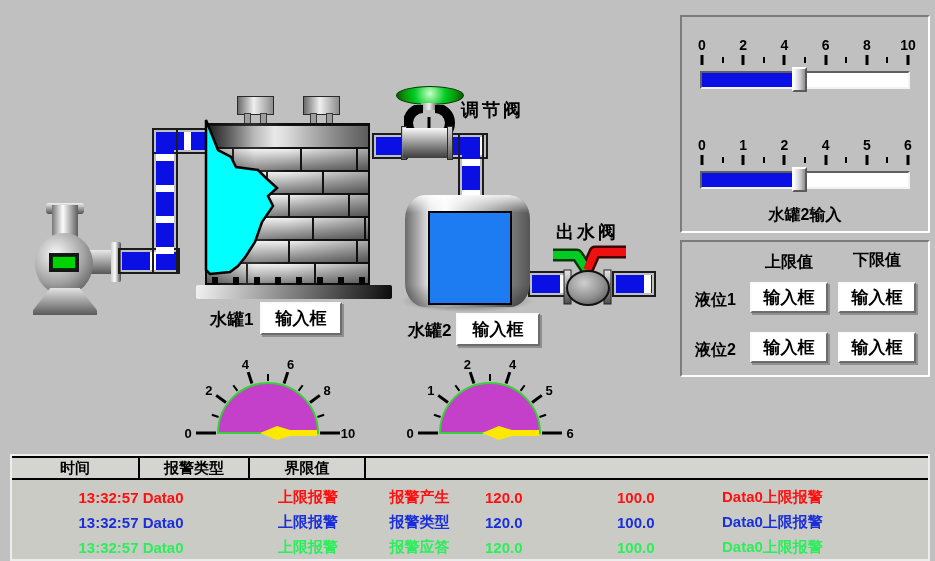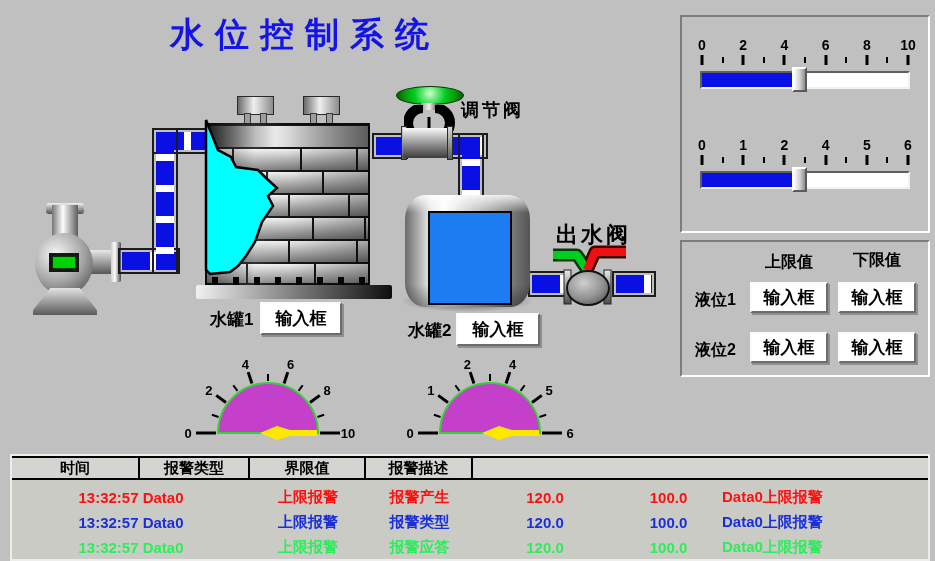--- a/index.html
+++ b/index.html
@@ -65,21 +65,21 @@
   .t2-shadow{position:absolute;left:401px;top:290px;width:132px;height:22px;border-radius:50%;
              background:radial-gradient(ellipse at center,rgba(0,0,0,.55),rgba(0,0,0,0) 72%);}
   .t2-body{position:absolute;left:405px;top:195px;width:125px;height:112px;border-radius:20px/24px;
            background:linear-gradient(90deg,#6a6a6a,#e9e9e9 20%,#fdfdfd 32%,#b5b5b5 62%,#555);}
   .t2-top{position:absolute;left:405px;top:195px;width:125px;height:112px;border-radius:20px/24px;
           background:linear-gradient(180deg,rgba(255,255,255,.85),rgba(255,255,255,0) 16%,rgba(0,0,0,0) 80%,rgba(0,0,0,.35));}
   .t2-liquid{position:absolute;left:428px;top:211px;width:80px;height:90px;border:2px solid #050505;
              background:var(--tank2_liquid);}
 
   
-  .outlet-label{position:absolute;left:556px;top:220px;font-size:22px;font-weight:bold;letter-spacing:3px;}
+  .outlet-label{position:absolute;left:556px;top:220px;font-size:18px;font-weight:bold;letter-spacing:3px;}
   .reg-label{position:absolute;left:461px;top:98px;font-size:18px;font-weight:bold;letter-spacing:3px;}
 
   
   .tank-label{position:absolute;font-size:17px;font-weight:bold;}
   .input-box{position:absolute;background:#fff;border:2px solid;border-color:#fbfbfb #6c6c6c #6c6c6c #fbfbfb;
              box-shadow:2px 2px 0 #8f8f8f;display:flex;align-items:center;justify-content:center;
              font-size:17px;font-weight:bold;box-sizing:border-box;cursor:pointer;}
 
   
   .panel{position:absolute;border:2px solid;border-color:#7c7c7c #fdfdfd #fdfdfd #7c7c7c;box-sizing:border-box;}
@@ -105,31 +105,30 @@
          border:2px solid #ededed;box-sizing:border-box;}
   .alarm-head{display:grid;grid-template-columns:128px 110px 116px 107px 132px 115px 186px 1fr;
               background:#d4d4d1;border-top:2px solid #000;border-bottom:2px solid #000;height:24px;box-sizing:border-box;}
   .alarm-head .hc{border-right:2px solid #000;display:flex;align-items:center;justify-content:center;
                   font-size:15px;font-weight:bold;box-sizing:border-box;overflow:hidden;}
   .alarm-head .hc:last-child{border-right:none;}
   .alarm-row{display:grid;grid-template-columns:128px 110px 116px 107px 132px 115px 186px 1fr;
              height:25px;align-items:center;font-size:15px;font-weight:bold;}
   .alarm-row .c-time{grid-column:1/3;text-align:center;}
   .alarm-row .c-mid{text-align:center;}
-  .alarm-row .c-num{text-align:center;padding-left:12px;}
+  .alarm-row .c-num{text-align:left;padding-left:12px;}
   .alarm-row .c-desc{text-align:left;padding-left:2px;}
 
   .gauge-svg{position:absolute;width:200px;height:100px;overflow:visible;}
 </style>
 </head>
 <body>
 
 <div class="screen">
 
-  <div class="title">水位控制系统</div>
 
   <div>
     <div class="pump-cap"></div>
     <div class="pump-stub"></div>
     <div class="pump-outlet"></div>
     <div class="pump-flange"></div>
     <div class="pump-body"></div>
     <div class="pump-base"></div>
     <div class="pump-ind">
       <div class="pump-ind-lamp"></div>
@@ -326,39 +325,39 @@
         <i class="major" style="left: 60%;"></i>
         <i class="minor" style="left: 70%;"></i>
         <i class="major" style="left: 80%;"></i>
         <i class="minor" style="left: 90%;"></i>
         <i class="major" style="left: 100%;"></i>
       </div>
     <div class="slider-track" id="strack-1" style="left:18px;top:154px;width:206px;">
       <div class="slider-fill" style="width: 47%;"></div>
       <div class="slider-thumb" style="left: calc(47% - 7px);"></div>
     </div>
+    <div class="slider-caption" style="top:188px;">水罐2输入</div>
   </div>
 
   <div class="panel" style="left:680px;top:240px;width:250px;height:137px;">
     <div class="limit-head" style="left:68px;top:10px;">上限值</div>
     <div class="limit-head" style="left:156px;top:8px;">下限值</div>
     <div class="limit-row-label" style="left:13px;top:48px;">液位1</div>
     <div class="input-box" style="left:68px;top:40px;width:78px;height:31px;">输入框</div>
     <div class="input-box" style="left:156px;top:40px;width:78px;height:31px;">输入框</div>
     <div class="limit-row-label" style="left:13px;top:98px;">液位2</div>
     <div class="input-box" style="left:68px;top:90px;width:78px;height:31px;">输入框</div>
     <div class="input-box" style="left:156px;top:90px;width:78px;height:31px;">输入框</div>
   </div>
 
   <div class="alarm">
     <div class="alarm-head">
       <div class="hc">时间</div>
       <div class="hc">报警类型</div>
       <div class="hc">界限值</div>
-      <div class="hc">报警描述</div>
       <div class="hc"></div>
     </div>
     <div id="alarm-body" style="padding-top:5px;border-radius:7px;">
         <div class="alarm-row" style="color: rgb(255, 16, 16);">
           <div class="c-time">13:32:57 Data0</div>
           <div class="c-mid" style="grid-column: 3;">上限报警</div>
           <div class="c-mid" style="grid-column: 4;">报警产生</div>
           <div class="c-num" style="grid-column: 5;">120.0</div>
           <div class="c-num" style="grid-column: 6;">100.0</div>
           <div class="c-desc" style="grid-column: 7;">Data0上限报警</div>

